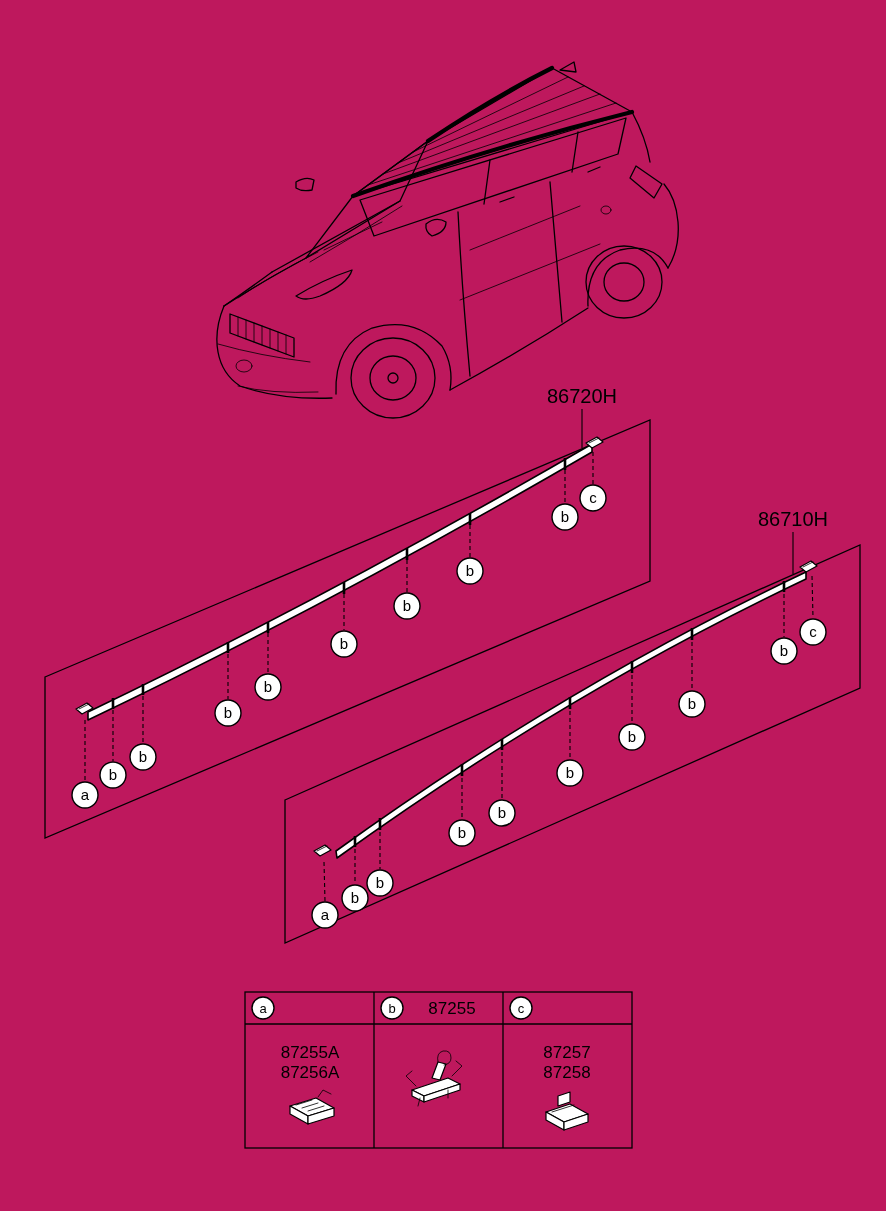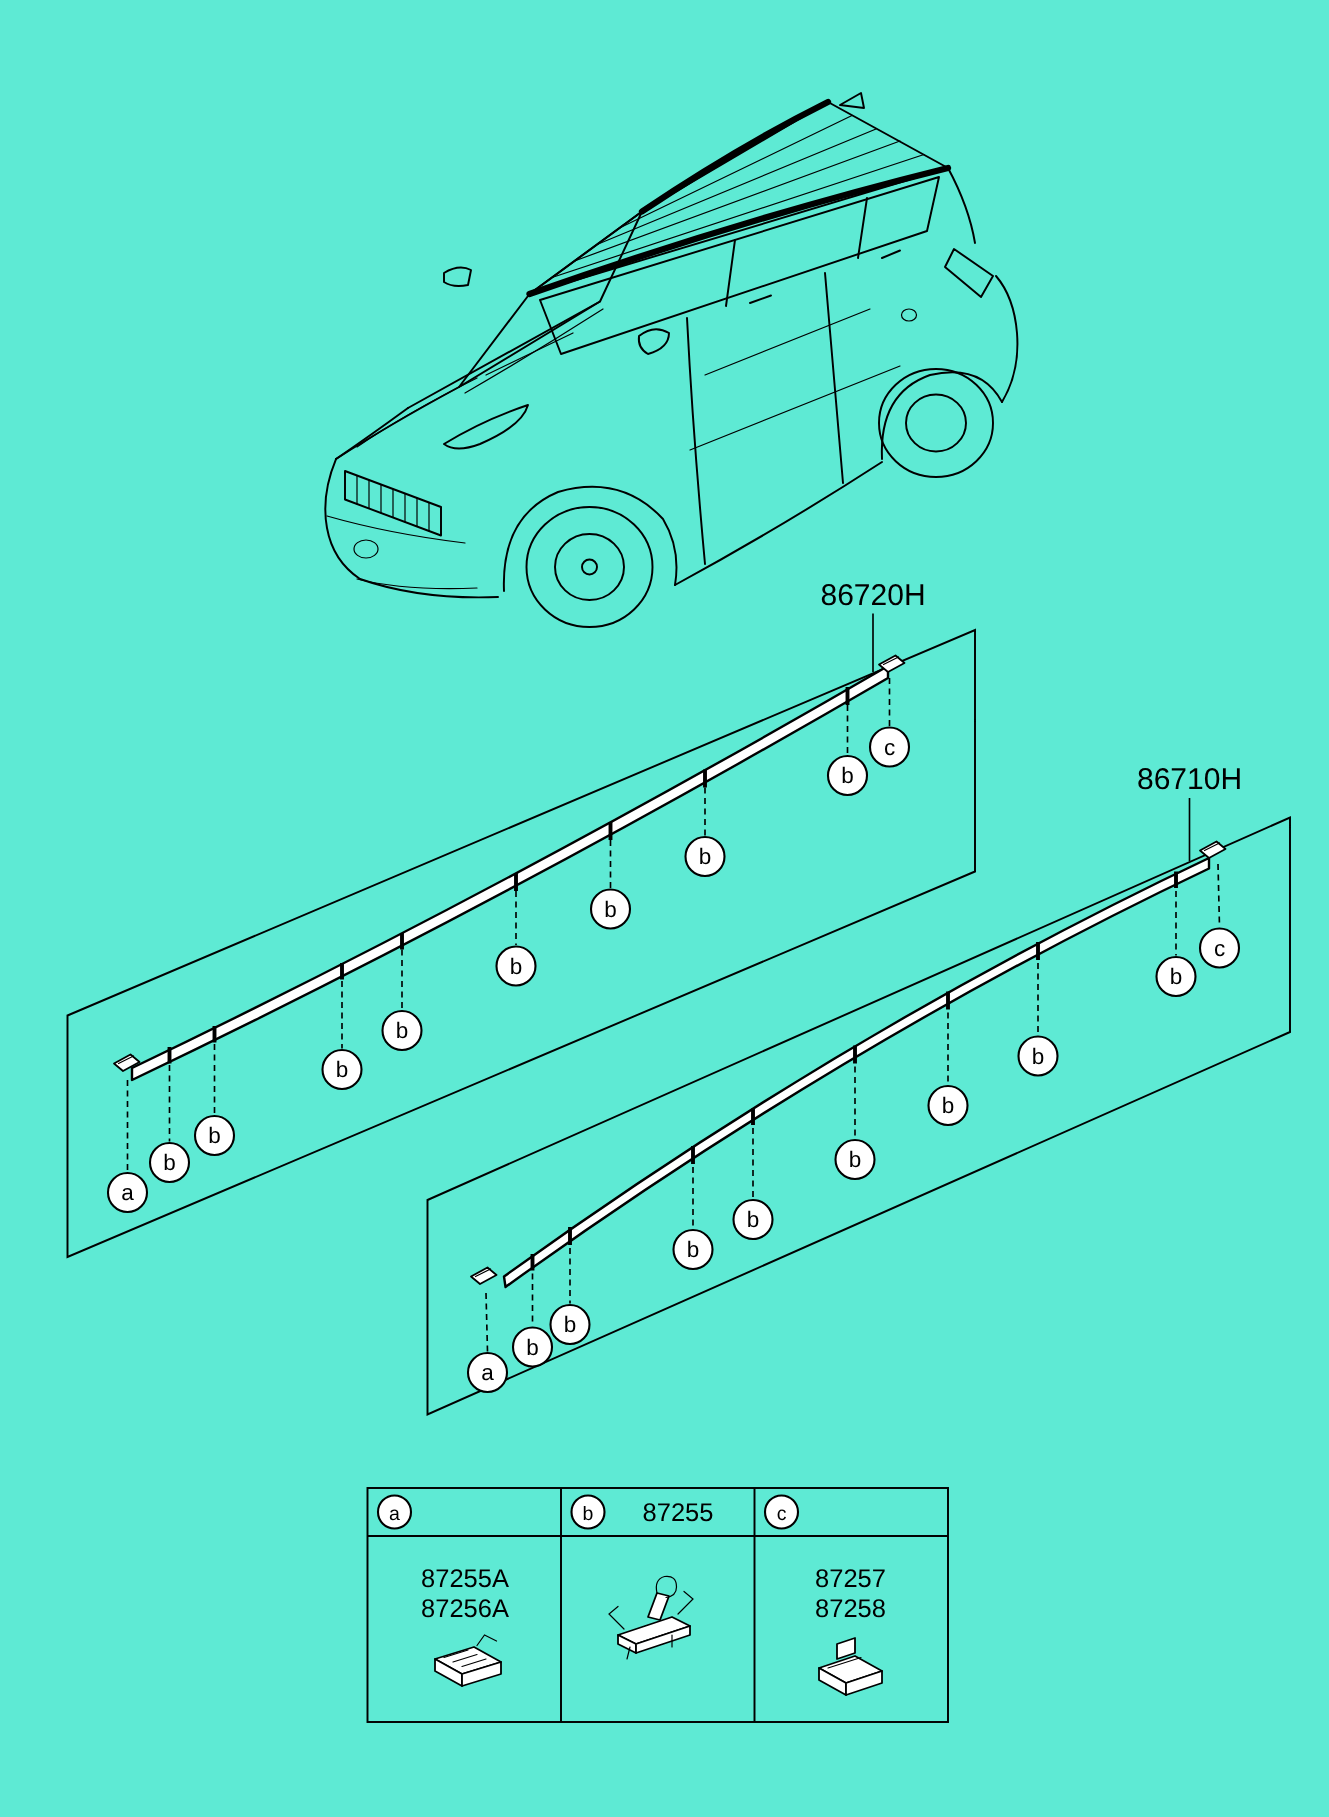--- a/index.html
+++ b/index.html
@@ -1,16 +1,16 @@
 <!DOCTYPE html>
 <html><head>
 <meta charset="utf-8">
 <style>
   html,body{margin:0;padding:0;background:#fff;}
-  .stage{position:relative;width:886px;height:1211px;background:#5eead4;overflow:hidden;
+  .stage{position:relative;width:886px;height:1211px;background:#be185d;overflow:hidden;
          font-family:"Liberation Sans",sans-serif;}
   svg{display:block;}
   .ln{fill:none;stroke:#000;stroke-width:1.3;stroke-linecap:round;stroke-linejoin:round;}
   .thin{fill:none;stroke:#000;stroke-width:0.8;stroke-linecap:round;}
   .thick{fill:none;stroke:#000;stroke-width:4.2;stroke-linecap:round;}
   .strip{fill:#ffffff;stroke:#000;stroke-width:1.6;stroke-linejoin:round;}
   .tick{fill:none;stroke:#000;stroke-width:2.6;stroke-linecap:butt;}
   .leader{fill:none;stroke:#000;stroke-width:1.1;stroke-dasharray:4 3;}
   .solidline{fill:none;stroke:#000;stroke-width:1.1;}
   .box{fill:none;stroke:#000;stroke-width:1.3;stroke-linejoin:miter;}

